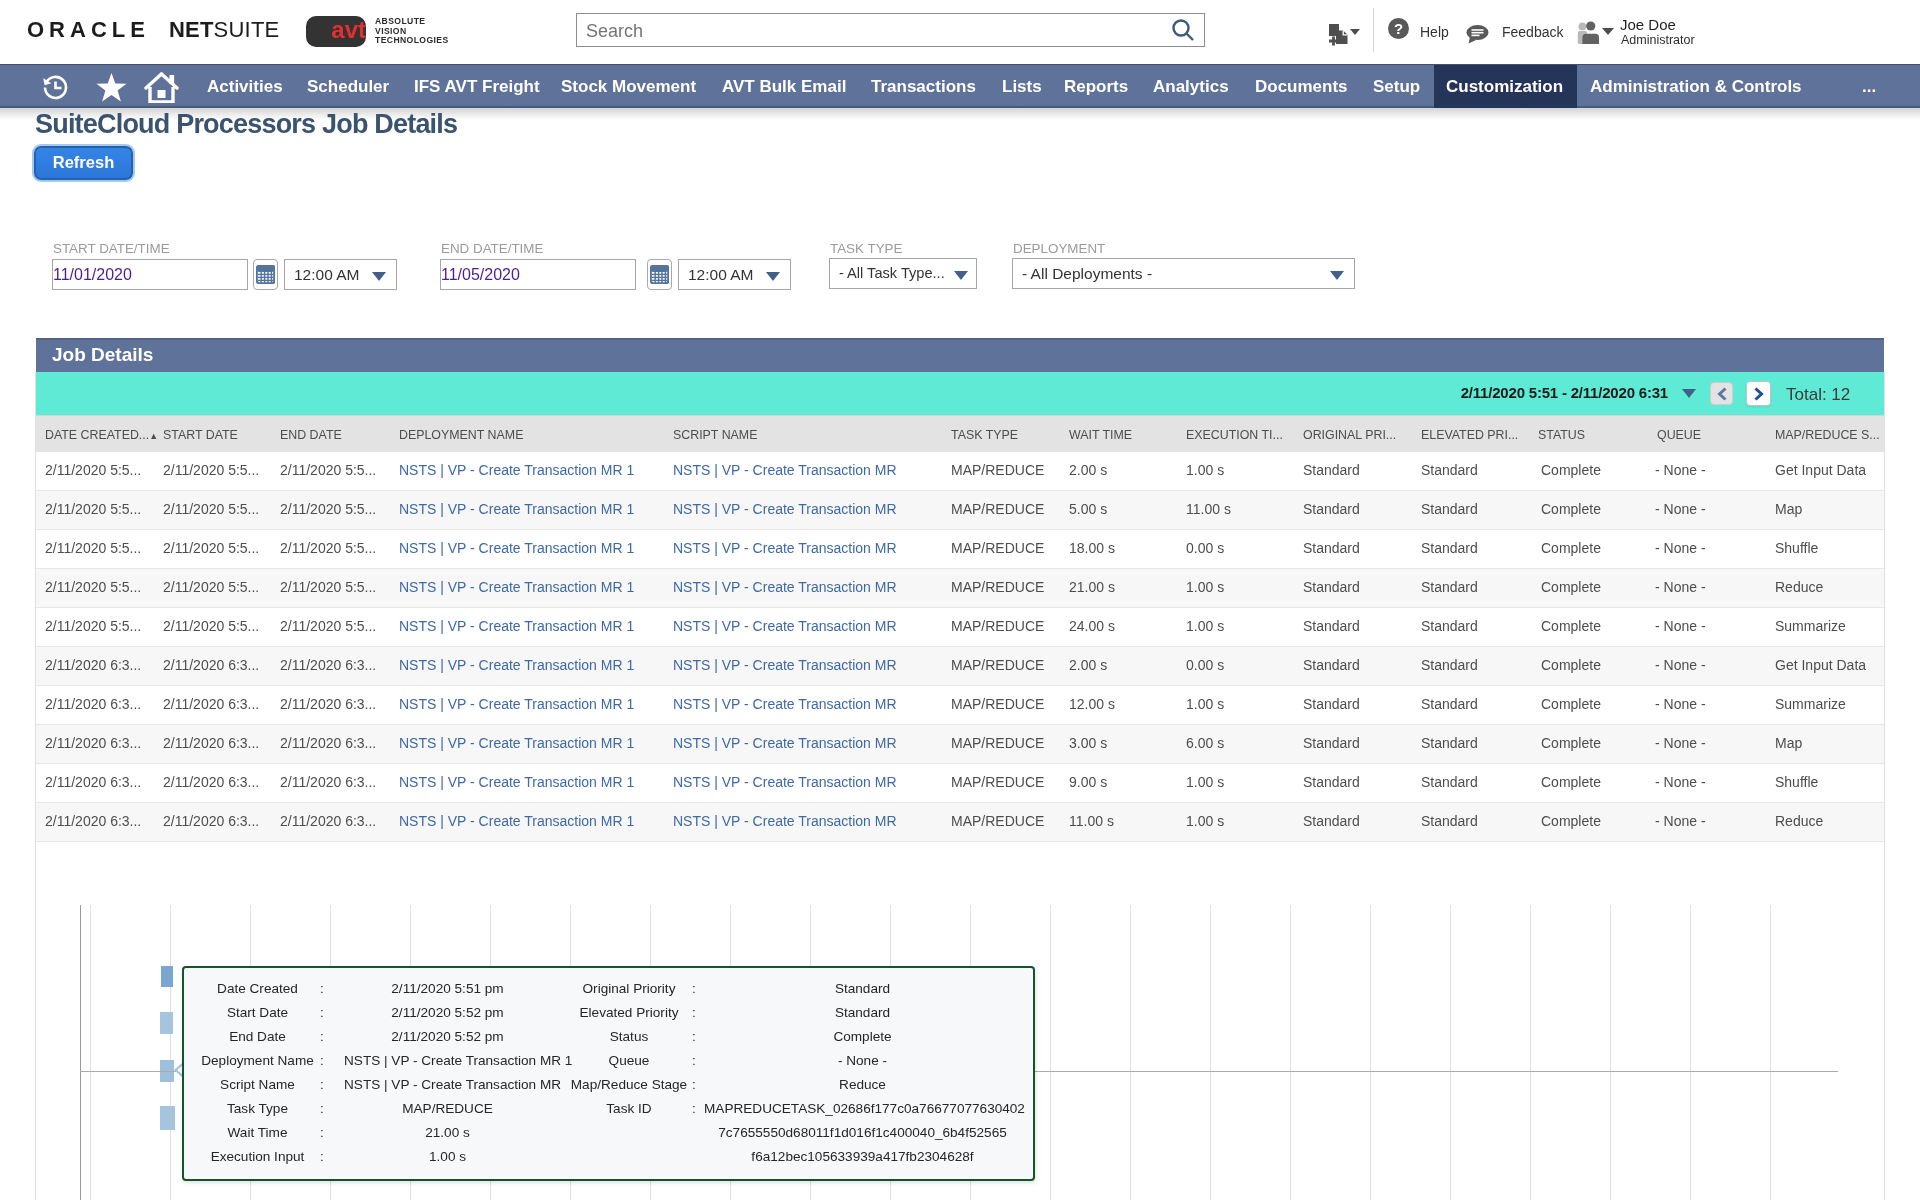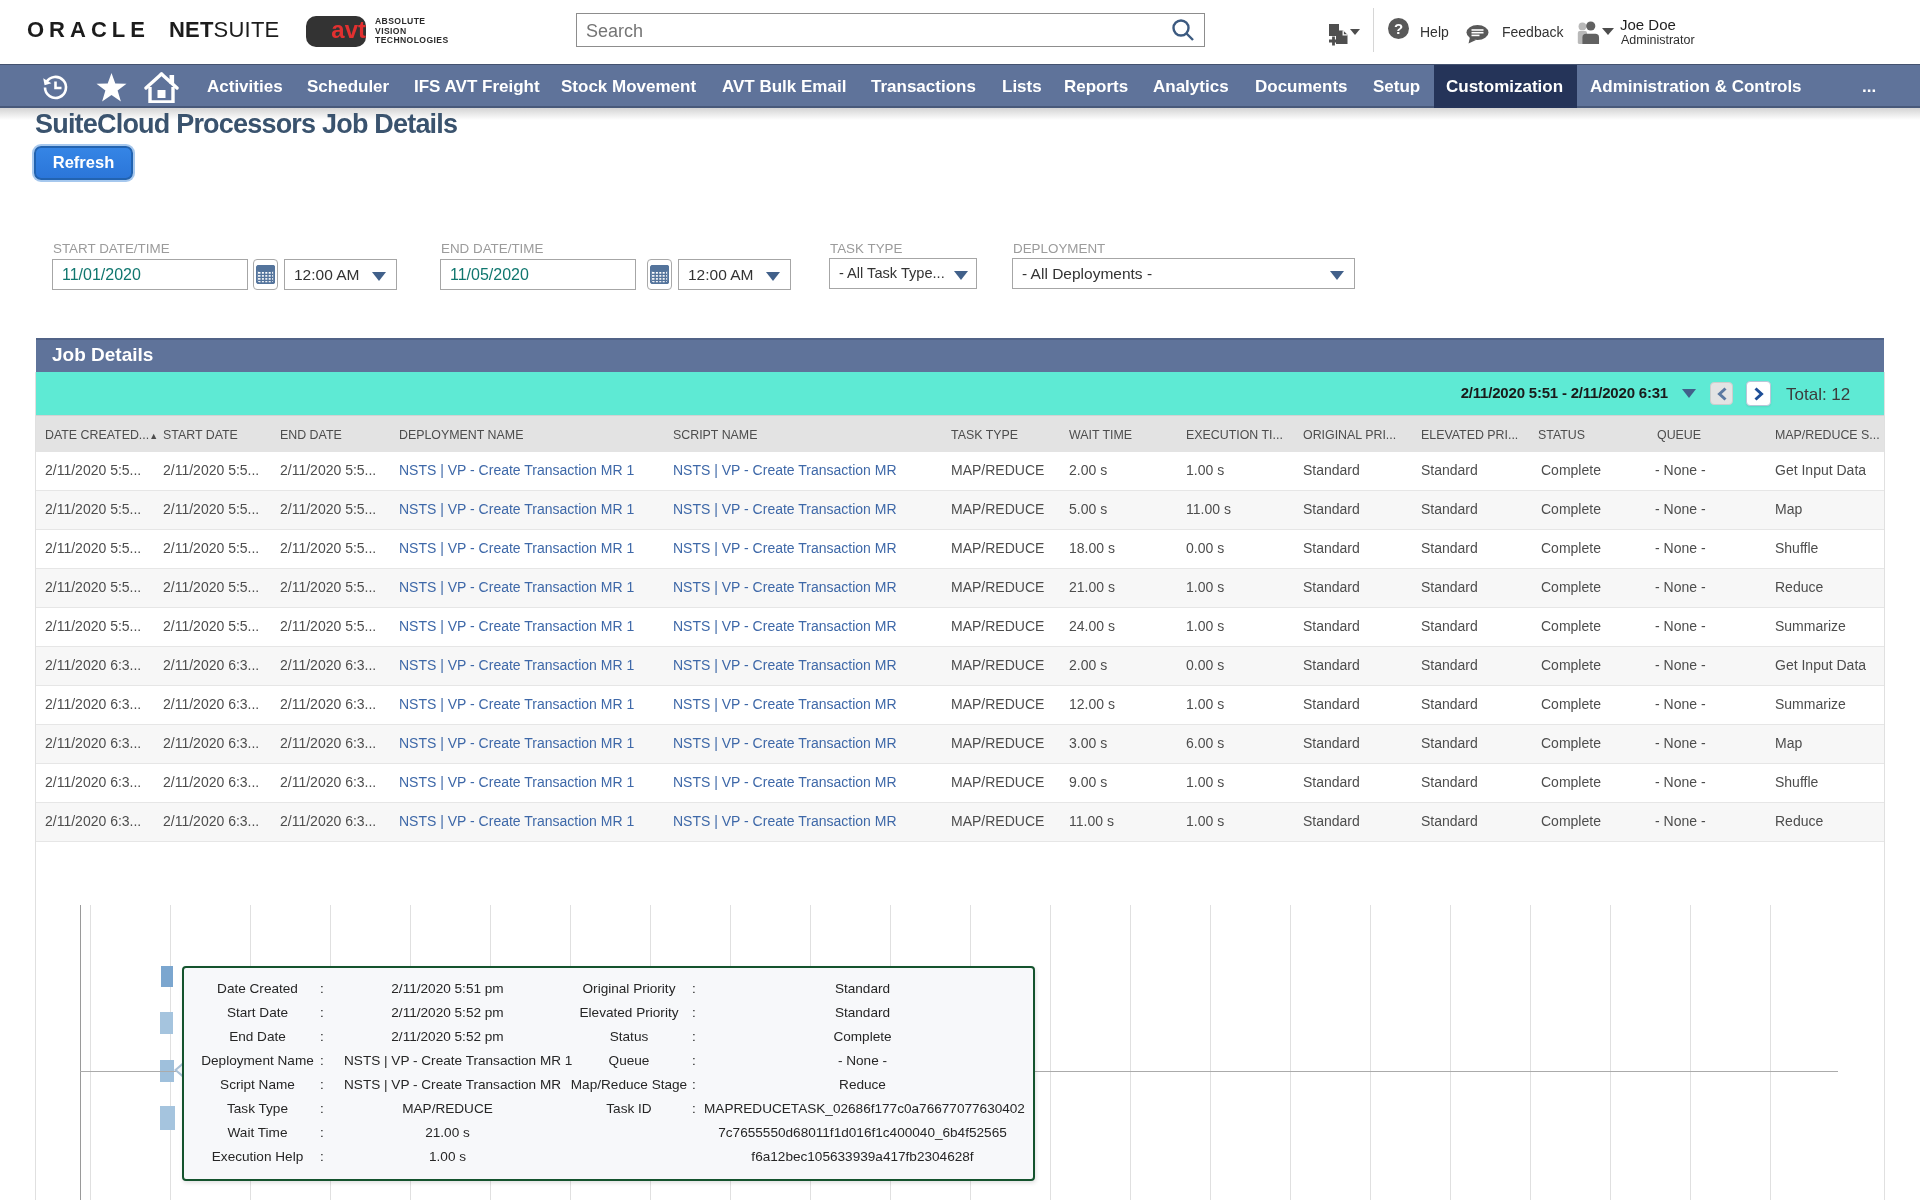--- a/index.html
+++ b/index.html
@@ -40,21 +40,21 @@
 
 #filters { position:absolute; left:36px; top:198px; width:1848px; height:113px;
   border:1px solid #d6d6d6; background:#fff; }
 #fhead { position:absolute; left:0; top:0; width:100%; height:28px; background:#e4e4e4; }
 #fhead .ico { position:absolute; left:3px; top:8px; width:13px; height:13px; background:#ababab;
   border:1px solid #7e7e7e; border-radius:3px; }
 #fhead .ico::after { content:""; position:absolute; left:1px; top:4px; width:9px; height:3px; background:#fff; }
 #fhead .t { position:absolute; left:23px; top:6px; font-size:14px; font-weight:700; color:#3d3d3d; }
 .flbl { position:absolute; font-size:13.4px; color:#9b9b9b; }
 .finput { position:absolute; height:31px; border:1px solid #a6a6a6; background:#fff;
-  font-size:16px; color:#0f766e; line-height:29px; padding-left:9px; }
+  font-size:16px; color:#4c1d95; line-height:29px; padding-left:0; }
 .fcal { position:absolute; width:25px; height:31px; border:1px solid #a9a9a9; border-radius:4px; background:#fff; }
 .fsel { position:absolute; height:31px; border:1px solid #a6a6a6; background:#fff;
   font-size:15.5px; color:#333; line-height:29px; padding-left:9px; }
 .caret { position:absolute; width:0; height:0; border-left:7px solid transparent;
   border-right:7px solid transparent; border-top:9px solid #41608a; }
 
 
 #jdbar { position:absolute; left:36px; top:338px; width:1848px; height:34px; background:#5f739a; box-shadow:inset 0 2px 0 rgba(40,52,80,0.25); }
 #jdbar span { position:absolute; left:16px; top:6px; color:#fff; font-weight:700; font-size:19px; }
 #jdtools { position:absolute; left:36px; top:372px; width:1848px; height:43px; background:#5eead4; }
@@ -476,19 +476,19 @@
     <div class="tr" style="left:160px; top:133px; width:207px; text-align:center">MAP/REDUCE</div>
     <div class="tr" style="left:360px; top:133px; width:170px; text-align:center">Task ID</div>
     <div class="tr" style="left:508px; top:133px">:</div>
     <div class="tr" style="left:520px; top:133px; width:317px; text-align:center">MAPREDUCETASK_02686f177c0a76677077630402</div>
 
     <div class="tr" style="left:0; top:157px; width:147px; text-align:center">Wait Time</div>
     <div class="tr" style="left:136px; top:157px">:</div>
     <div class="tr" style="left:160px; top:157px; width:207px; text-align:center">21.00 s</div>
     <div class="tr" style="left:520px; top:157px; width:317px; text-align:center">7c7655550d68011f1d016f1c400040_6b4f52565</div>
 
-    <div class="tr" style="left:0; top:181px; width:147px; text-align:center">Execution Help</div>
+    <div class="tr" style="left:0; top:181px; width:147px; text-align:center">Execution Input</div>
     <div class="tr" style="left:136px; top:181px">:</div>
     <div class="tr" style="left:160px; top:181px; width:207px; text-align:center">1.00 s</div>
     <div class="tr" style="left:520px; top:181px; width:317px; text-align:center">f6a12bec105633939a417fb2304628f</div>
   </div>
 
 </div>
 
 </body></html>

